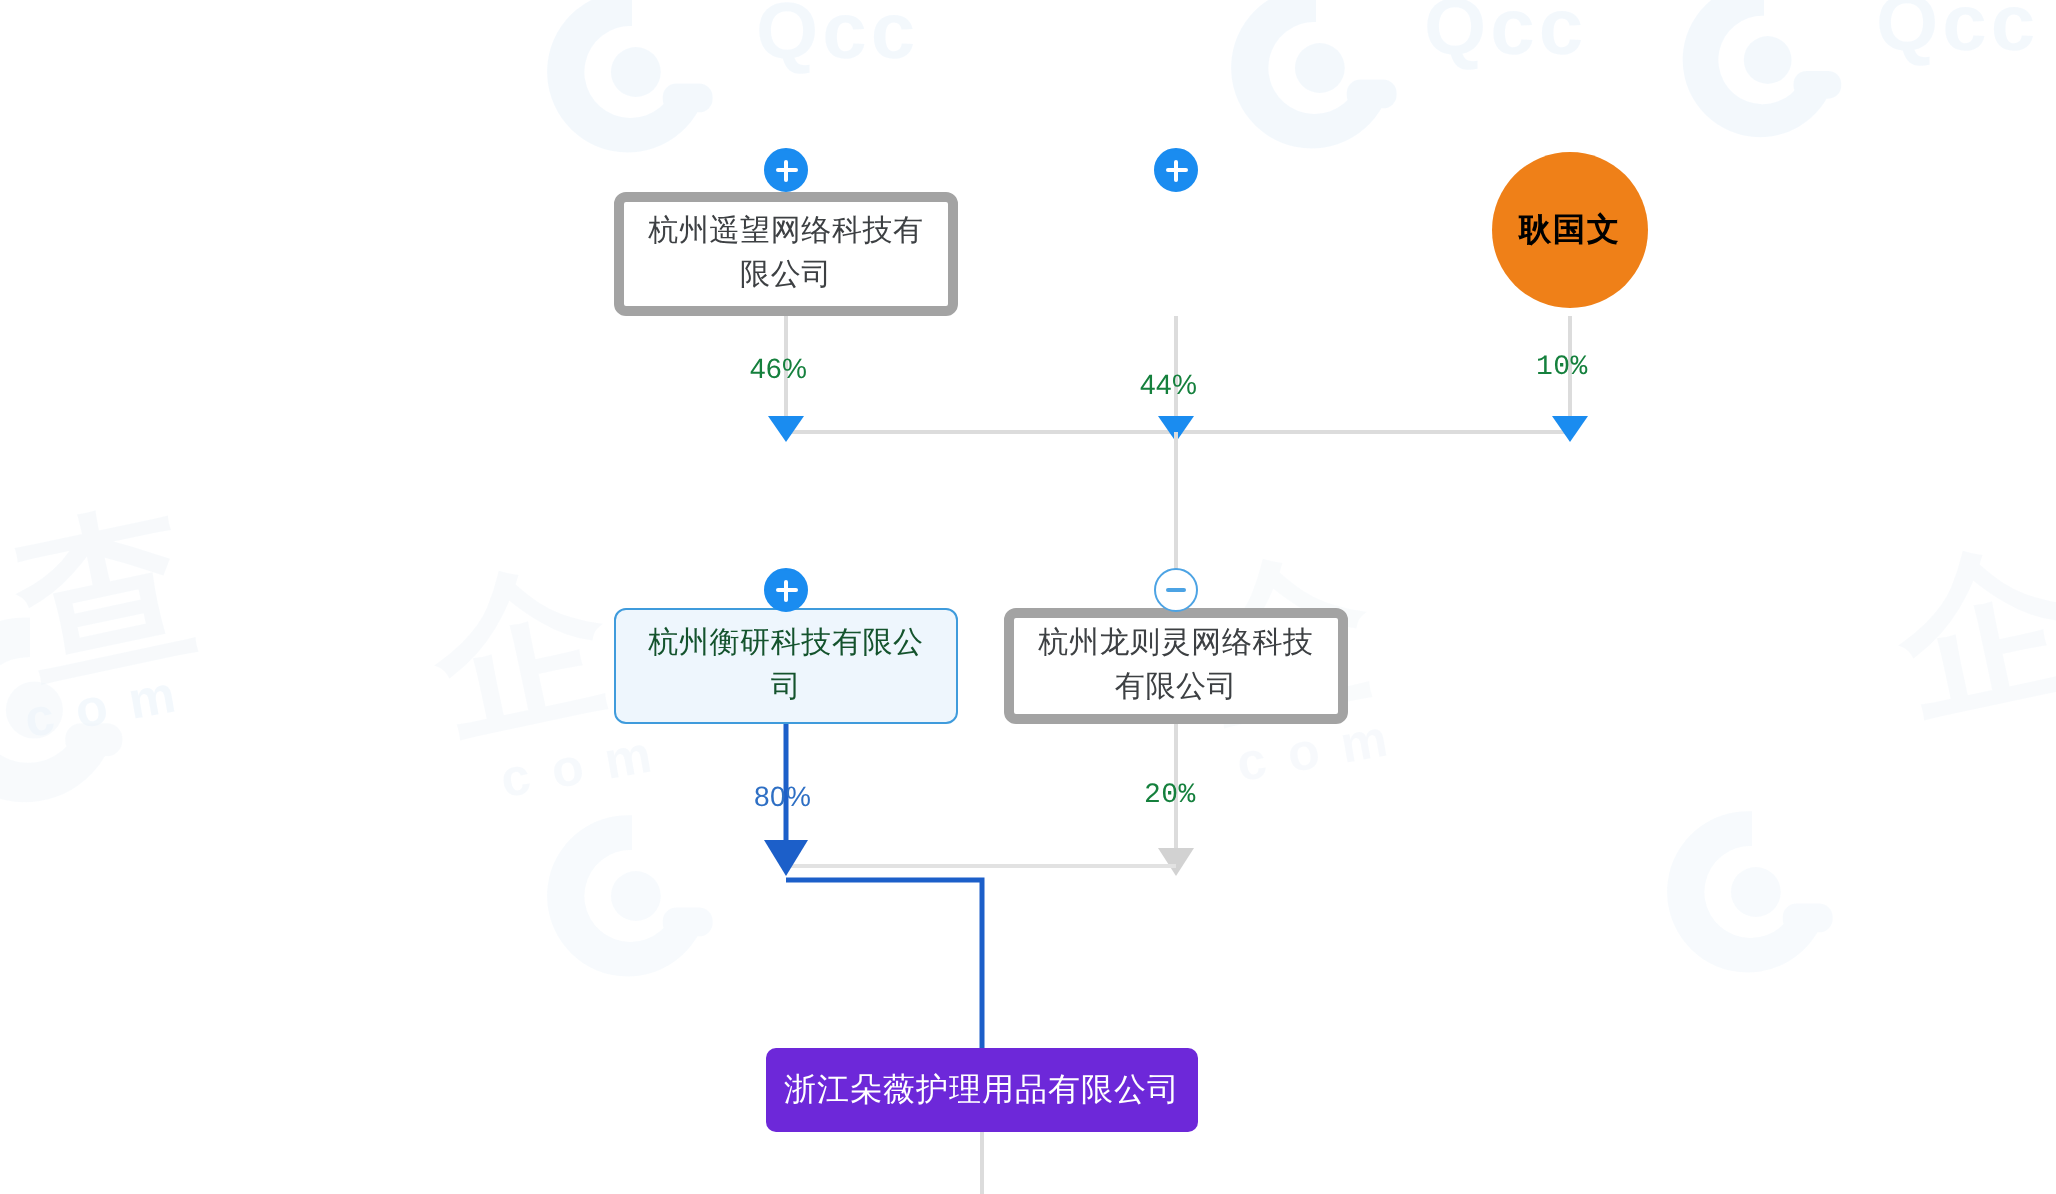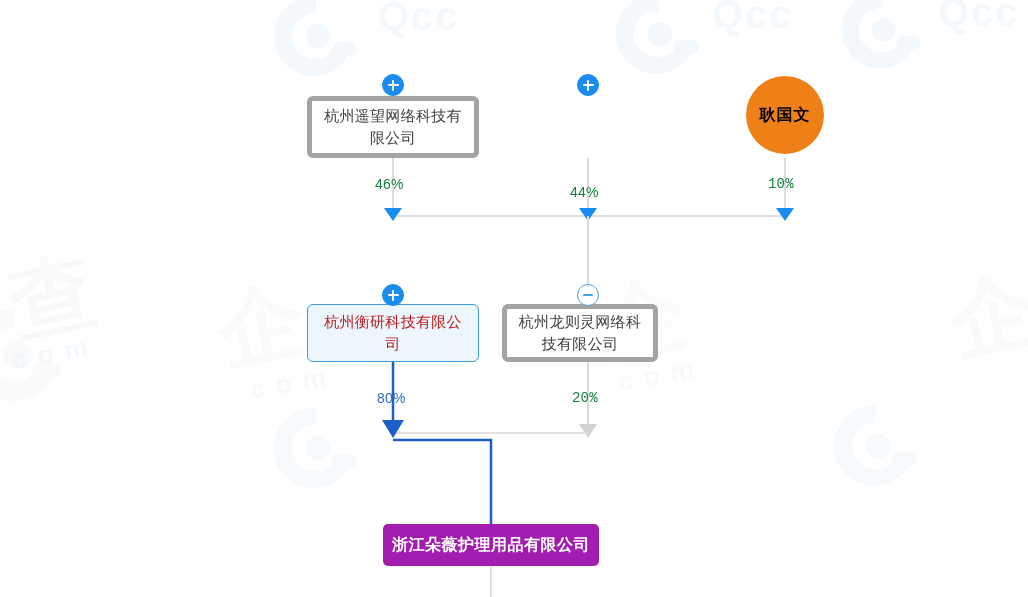--- a/index.html
+++ b/index.html
@@ -69,43 +69,43 @@
     text-align: center;
     color: #3d4043;
     font-size: 15px;
     line-height: 22px;
     padding: 4px 10px;
     letter-spacing: 0.3px;
   }
   .node-box.highlight {
     border: 1.5px solid #3f9bdc;
     background: #eef6fd;
-    color: #b91c1c;
+    color: #14532d;
   }
 
   .person-circle {
     position: absolute;
     border-radius: 50%;
     background: #ef8018;
     color: #000000;
     font-size: 16px;
     font-weight: 700;
     display: flex;
     align-items: center;
     justify-content: center;
     letter-spacing: 1px;
   }
 
   .root-box {
     position: absolute;
-    background: #a21caf;
+    background: #6d28d9;
     border-radius: 5px;
     color: #ffffff;
     font-size: 16px;
-    font-weight: 700;
+    font-weight: 400;
     display: flex;
     align-items: center;
     justify-content: center;
     letter-spacing: 0.5px;
   }
 
   
   .expander {
     position: absolute;
     width: 22px;
@@ -264,19 +264,19 @@
     <div class="expander plus" style="left:382px; top:284px;">
       <span class="bar h"></span>
       <span class="bar v"></span>
     </div>
     <div class="node-box highlight" style="left:307px; top:304px; width:172px; height:58px;">杭州衡研科技有限公司</div>
     <div class="pct dark" style="left:377px; top:390px;">80%</div>
 
     <div class="expander minus" style="left:577px; top:284px;">
       <span class="bar h"></span>
     </div>
-    <div class="node-box" style="left:502px; top:304px; width:156px; height:58px;">杭州龙则灵网络科技有限公司</div>
+    <div class="node-box" style="left:502px; top:304px; width:172px; height:58px;">杭州龙则灵网络科技有限公司</div>
     <div class="pct" style="left:572px; top:390px;font-family:Liberation Mono, monospace;">20%</div>
 
     <div class="root-box" style="left:383px; top:524px; width:216px; height:42px;">浙江朵薇护理用品有限公司</div>
   </div>
 
 </div>
 
 </body></html>

